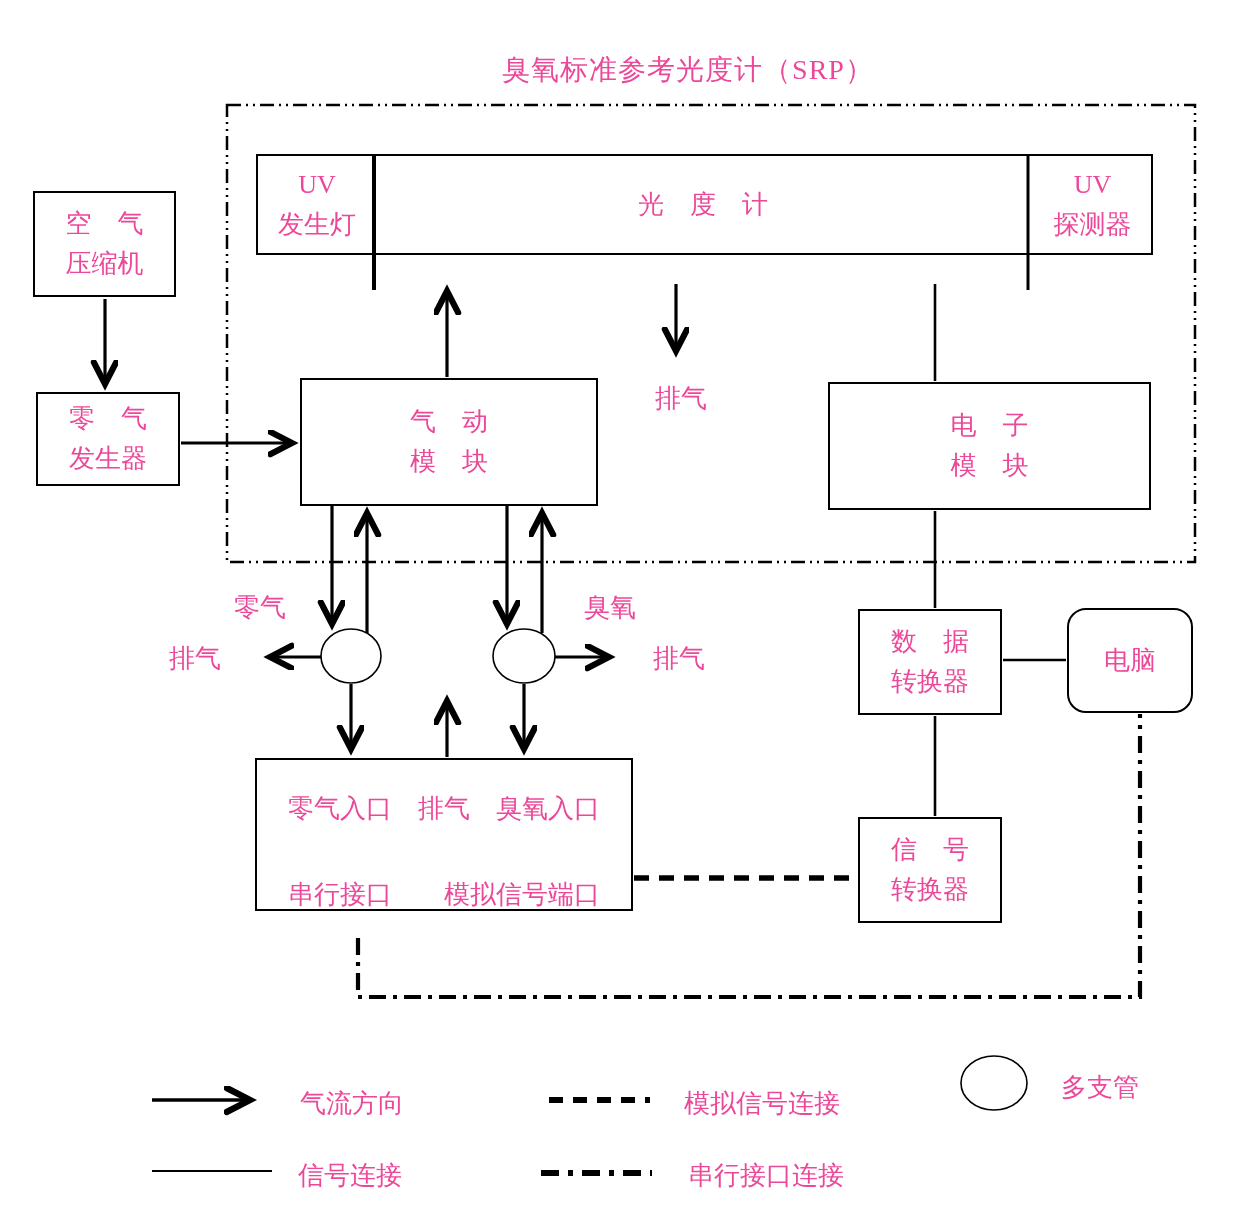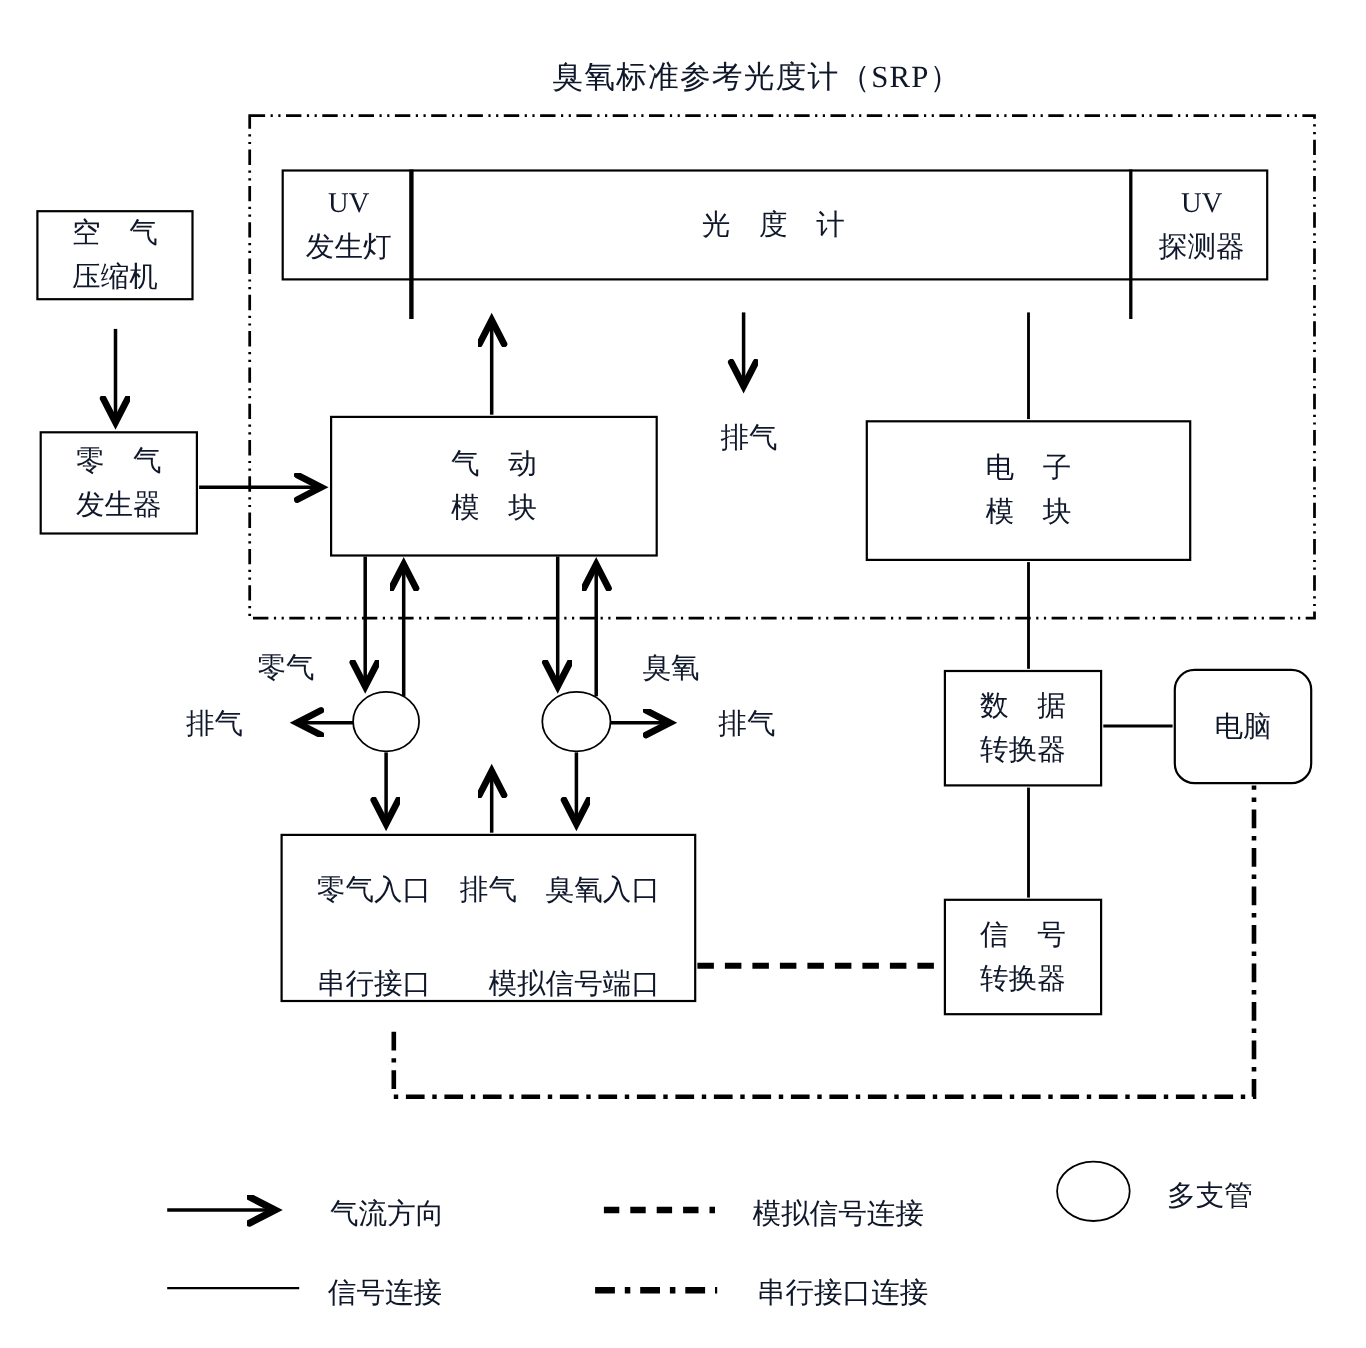--- a/index.html
+++ b/index.html
@@ -1,18 +1,18 @@
 <!DOCTYPE html>
 <html><head>
 <meta charset="utf-8">
 <style>
   html,body{margin:0;padding:0;background:#ffffff;}
   .stage{
     position:relative;width:1242px;height:1225px;background:#ffffff;overflow:hidden;
-    font-family:"Liberation Serif","DejaVu Serif",serif;color:#0f172a;
+    font-family:"Liberation Serif","DejaVu Serif",serif;color:#ec4899;
   }
   .lbl{position:absolute;white-space:pre;transform:translate(-50%,-50%);text-align:center;}
   .box{
     position:absolute;border:2px solid #000;background:#fff;box-sizing:border-box;
     display:flex;flex-direction:column;align-items:center;justify-content:center;
     white-space:pre;text-align:center;
   }
   .box .ln{line-height:40px;font-size:26px;}
   .f26{font-size:26px;}
   .title{font-size:28px;letter-spacing:1px;}
@@ -22,21 +22,21 @@
   .sidelabel{position:absolute;white-space:pre;font-size:27px;line-height:48px;text-align:left;}
   .portline{position:absolute;left:0;width:100%;text-align:center;white-space:pre;font-size:26px;}
 </style>
 </head>
 <body>
 
 <div class="stage">
 
   <div class="lbl title" style="left:688px;top:70px;">臭氧标准参考光度计（SRP）</div>
 
-  <div class="box" style="left:33px;top:191px;width:143px;height:82px;">
+  <div class="box" style="left:33px;top:191px;width:143px;height:106px;">
     <div class="ln">空　气</div>
     <div class="ln">压缩机</div>
   </div>
 
   <div class="box" style="left:36px;top:392px;width:144px;height:94px;">
     <div class="ln">零　气</div>
     <div class="ln">发生器</div>
   </div>
 
   <div class="box" style="left:256px;top:154px;width:897px;height:101px;flex-direction:row;">
@@ -51,21 +51,21 @@
       <div class="ln">UV</div>
       <div class="ln">探测器</div>
     </div>
   </div>
 
   <div class="box" style="left:300px;top:378px;width:298px;height:128px;">
     <div class="ln">气　动</div>
     <div class="ln">模　块</div>
   </div>
 
-  <div class="box" style="left:787px;top:382px;width:296px;height:128px;">
+  <div class="box" style="left:828px;top:382px;width:323px;height:128px;">
     <div class="ln">电　子</div>
     <div class="ln">模　块</div>
   </div>
 
   <div class="lbl f26" style="left:681px;top:398px;">排气</div>
 
   <div class="lbl f26" style="left:260px;top:607px;">零气</div>
   <div class="lbl f26" style="left:610px;top:607px;">臭氧</div>
   <div class="lbl f26" style="left:195px;top:658px;">排气</div>
   <div class="lbl f26" style="left:679px;top:658px;">排气</div>

